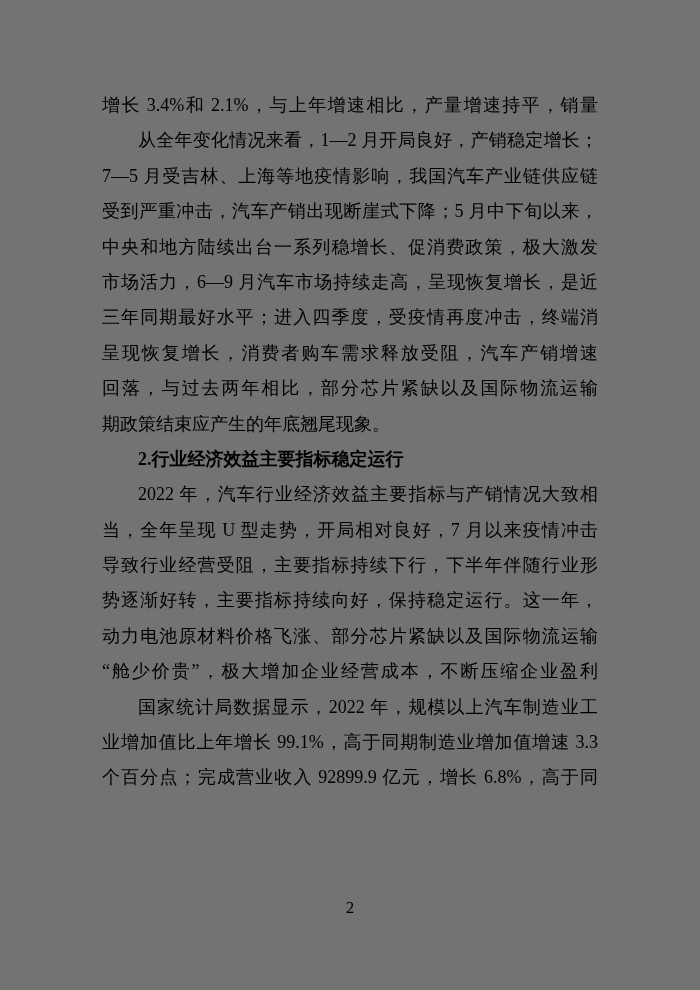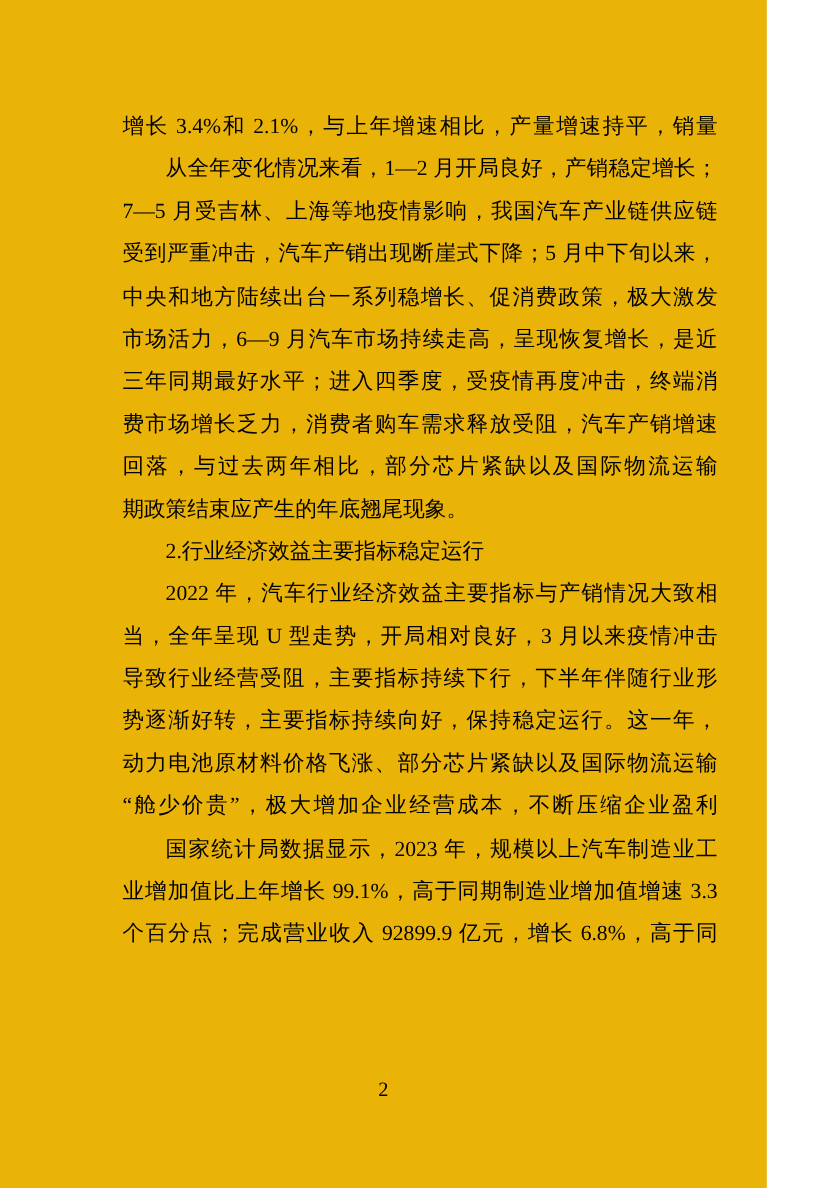--- a/index.html
+++ b/index.html
@@ -2,23 +2,23 @@
 <html><head>
 <meta charset="utf-8">
 <style>
   html, body {
     margin: 0;
     padding: 0;
     background: #ffffff;
   }
   .page {
     position: relative;
-    width: 639px;
+    width: 700px;
     height: 990px;
-    background: #eab308;
+    background: #737373;
     color: #000000;
     font-family: "Liberation Serif", "DejaVu Serif", serif;
     overflow: hidden;
   }
   .text-block {
     position: absolute;
     left: 102px;
     top: 88px;
     width: 496px;
   }
@@ -31,21 +31,21 @@
     overflow: hidden;
     white-space: nowrap;
   }
   .line.e {
     text-align-last: left;
   }
   .line.i {
     text-indent: 36px;
   }
   .line.b {
-    font-weight: normal;
+    font-weight: bold;
   }
   .page-number {
     position: absolute;
     top: 896px;
     left: 0;
     width: 100%;
     text-align: center;
     font-size: 17px;
     line-height: 24px;
   }
@@ -55,28 +55,28 @@
 
 <div class="page">
   <div class="text-block">
     <div class="line">增长 3.4%和 2.1%，与上年增速相比，产量增速持平，销量</div>
     <div class="line i">从全年变化情况来看，1—2 月开局良好，产销稳定增长；</div>
     <div class="line">7—5 月受吉林、上海等地疫情影响，我国汽车产业链供应链</div>
     <div class="line">受到严重冲击，汽车产销出现断崖式下降；5 月中下旬以来，</div>
     <div class="line">中央和地方陆续出台一系列稳增长、促消费政策，极大激发</div>
     <div class="line">市场活力，6—9 月汽车市场持续走高，呈现恢复增长，是近</div>
     <div class="line">三年同期最好水平；进入四季度，受疫情再度冲击，终端消</div>
-    <div class="line">费市场增长乏力，消费者购车需求释放受阻，汽车产销增速</div>
+    <div class="line">呈现恢复增长，消费者购车需求释放受阻，汽车产销增速</div>
     <div class="line">回落，与过去两年相比，部分芯片紧缺以及国际物流运输</div>
     <div class="line e">期政策结束应产生的年底翘尾现象。</div>
     <div class="line e i b">2.行业经济效益主要指标稳定运行</div>
     <div class="line i">2022 年，汽车行业经济效益主要指标与产销情况大致相</div>
-    <div class="line">当，全年呈现 U 型走势，开局相对良好，3 月以来疫情冲击</div>
+    <div class="line">当，全年呈现 U 型走势，开局相对良好，7 月以来疫情冲击</div>
     <div class="line">导致行业经营受阻，主要指标持续下行，下半年伴随行业形</div>
     <div class="line">势逐渐好转，主要指标持续向好，保持稳定运行。这一年，</div>
     <div class="line">动力电池原材料价格飞涨、部分芯片紧缺以及国际物流运输</div>
     <div class="line">“舱少价贵”，极大增加企业经营成本，不断压缩企业盈利</div>
-    <div class="line i">国家统计局数据显示，2023 年，规模以上汽车制造业工</div>
+    <div class="line i">国家统计局数据显示，2022 年，规模以上汽车制造业工</div>
     <div class="line">业增加值比上年增长 99.1%，高于同期制造业增加值增速 3.3</div>
     <div class="line">个百分点；完成营业收入 92899.9 亿元，增长 6.8%，高于同</div>
   </div>
   <div class="page-number">2</div>
 </div>
 
 </body></html>

